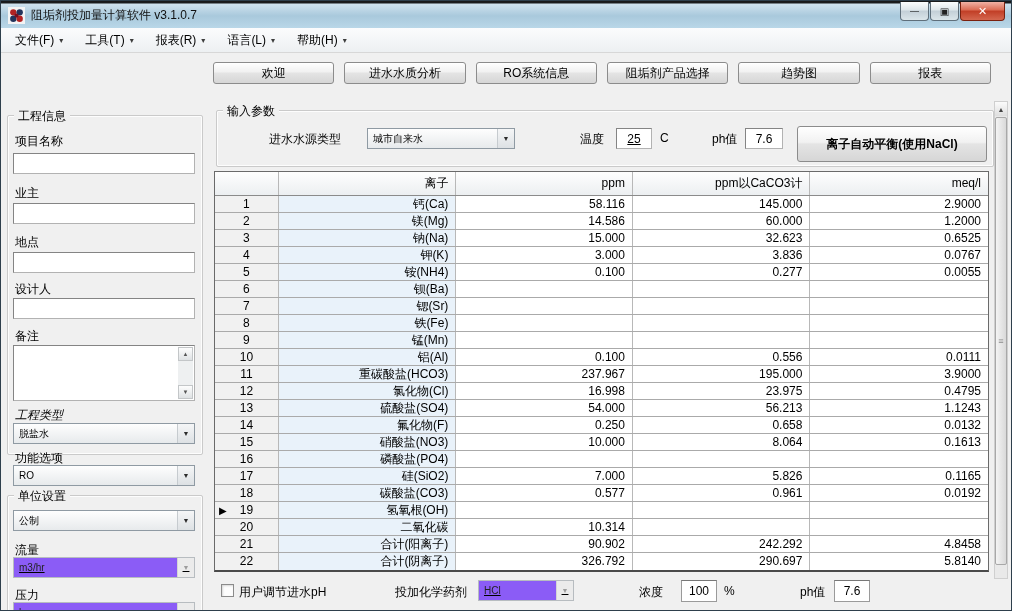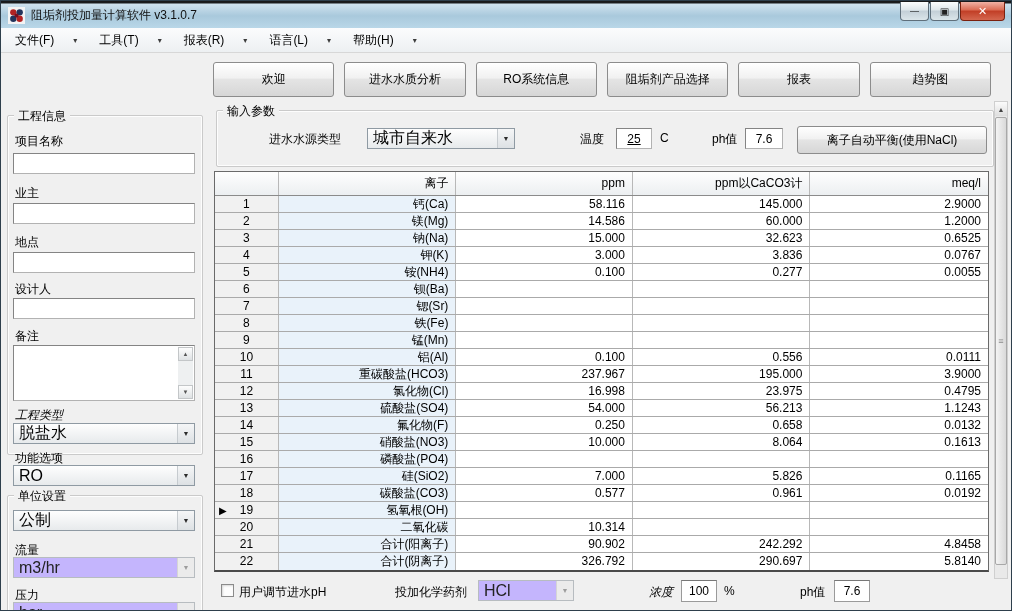--- a/index.html
+++ b/index.html
@@ -20,21 +20,21 @@
     display:flex; align-items:center; justify-content:center; font-size:9px; color:#222; cursor:default; }
   .win-btn.max-btn { font-size:10px; }
   .win-btn.close-btn { width:45px; border-color:#7a210f;
     background:linear-gradient(#f0b2a5,#da6a52 45%,#c13e26 50%,#d4674f);
     color:#fff; font-weight:bold; font-size:11px; }
 
   
   .menubar { position:absolute; top:27px; left:0; right:0; height:25px;
     background:linear-gradient(#fbfcfd,#edf0f2); border-bottom:1px solid #d7d7d7;
     display:flex; align-items:center; padding-left:8px; }
-  .menu-item { display:flex; align-items:center; gap:19px; padding:3px 6px; margin-right:10px; }
+  .menu-item { display:flex; align-items:center; gap:5px; padding:3px 6px; margin-right:10px; }
   .menu-arrow { font-size:8px; color:#3c3c3c; }
 
   
   .content { position:absolute; top:52px; left:0; right:0; bottom:0; background:#f0f0f0; }
 
   
   .gbox { position:absolute; border:1px solid #cacaca; border-radius:2px; box-shadow:inset 0 0 0 1px #fdfdfd; }
   .gbox-legend { position:absolute; top:-8px; left:6px; background:#f0f0f0; padding:0 4px; font-size:12px; }
 
   .fld-label { position:absolute; font-size:12px; white-space:nowrap; }
@@ -44,40 +44,40 @@
   .txtarea { position:absolute; background:#fff; border:1px solid #b2b2b2;
     border-top-color:#848484; border-left-color:#848484; }
   .mini-scroll { position:absolute; top:1px; right:1px; bottom:1px; width:15px; background:#eef0f1; }
   .mini-btn { position:absolute; left:0; width:15px; height:14px; display:flex; align-items:center;
     justify-content:center; font-size:6px; color:#555; background:linear-gradient(#fdfdfd,#dfe2e4);
     border:1px solid #c3c6c8; }
   .mini-btn.up { top:0; } .mini-btn.down { bottom:0; }
 
   .combo { position:absolute; height:21px; border:1px solid #8f9aa3; background:linear-gradient(#fefefe,#e7eaec);
     display:flex; align-items:center; }
-  .combo .val { flex:1; padding:0 5px; font-size:16px; white-space:nowrap; overflow:hidden; }
+  .combo .val { flex:1; padding:0 5px; font-size:10px; white-space:nowrap; overflow:hidden; }
   .combo .arrow-btn { width:17px; align-self:stretch; display:flex; align-items:center; justify-content:center;
     font-size:7px; color:#2c2c2c; border-left:1px solid #c6cbcf; background:linear-gradient(#f5f6f7,#dde1e4); }
-  .combo.disabled { background:#c4b5fd; border-color:#b7bcc0; }
+  .combo.disabled { background:#8b5cf6; border-color:#b7bcc0;text-decoration:underline; }
   .combo.disabled .val { color:#222; }
   .combo.disabled .arrow-btn { color:#9d9d9d; background:#ebebeb; border-left-color:#d5d5d5; }
 
   .btn { border:1px solid #8c8c8c; border-radius:3px;
     background:linear-gradient(#ffffff,#f1f1f1 45%,#e4e4e4 50%,#d6d6d6);
     box-shadow:inset 0 1px 0 #fff; display:flex; align-items:center; justify-content:center;
     font-size:12px; color:#000; cursor:default; }
 
   
   .sidebar { position:absolute; left:4px; top:0; width:202px; bottom:0; }
   .sidebar .txt, .sidebar .combo { left:8px; width:182px; }
 
   
   .main { position:absolute; left:210px; top:0; width:788px; bottom:0; }
   .tabs-row { position:absolute; top:9px; left:2px; right:8px; height:35px; display:flex; gap:10px; }
-  .tab-btn { flex:1; height:35px; }
+  .tab-btn { flex:1; height:22px; }
 
   .params-box { position:absolute; left:5px; top:57px; width:778px; height:57px; }
   .params-box .inner { position:absolute; left:0; top:0; right:0; bottom:0; }
 
   
   .grid { position:absolute; left:3px; top:118px; width:775px; background:#0f766e;
     border:1px solid #6a6a6a; border-bottom:2px solid #4a4a4a; }
   .thead { display:flex; height:24px; border-bottom:1px solid #8b8b8b; }
   .thead .tcell { background:linear-gradient(#fefefe,#ecefF1); font-size:12px; }
   .trow { display:flex; height:17px; border-bottom:1px solid #aaaaaa; background:#fff; }
@@ -215,38 +215,38 @@
       </div>
     </div>
 
     <div class="main">
 
       <div class="tabs-row">
         <div class="btn tab-btn">欢迎</div>
         <div class="btn tab-btn">进水水质分析</div>
         <div class="btn tab-btn">RO系统信息</div>
         <div class="btn tab-btn">阻垢剂产品选择</div>
+        <div class="btn tab-btn">趋势图</div>
         <div class="btn tab-btn">报表</div>
-        <div class="btn tab-btn">趋势图</div>
       </div>
 
       <div class="gbox params-box">
         <span class="gbox-legend">输入参数</span>
         <div class="inner">
           <span class="fld-label" style="left:52px; top:20px;">进水水源类型</span>
           <div class="combo" style="left:150px; top:17px; width:148px;">
             <span class="val">城市自来水</span>
             <span class="arrow-btn">▼</span>
           </div>
           <span class="fld-label" style="left:363px; top:20px;">温度</span>
           <input class="txt" style="left: 399px; top: 17px; width: 36px; text-align: center; text-decoration: underline;" value="25">
           <span class="fld-label" style="left:443px; top:20px;">C</span>
           <span class="fld-label" style="left:495px; top:20px;">ph值</span>
           <input class="txt" style="left: 528px; top: 17px; width: 38px; text-align: center;" value="7.6">
-          <div class="btn" style="position:absolute; left:580px; top:15px; width:190px; height:28px;">离子自动平衡(使用NaCl)</div>
+          <div class="btn" style="position:absolute; left:580px; top:15px; width:190px; height:36px;font-weight:bold;">离子自动平衡(使用NaCl)</div>
         </div>
       </div>
 
       <div class="grid">
         <div class="thead">
           <div class="tcell c0"></div>
           <div class="tcell c1">离子</div>
           <div class="tcell c2">ppm</div>
           <div class="tcell c3">ppm以CaCO3计</div>
           <div class="tcell c4">meq/l</div>
@@ -631,21 +631,21 @@
       </div>
 
       <div class="footer">
         <div class="checkbox" style="left:10px; top:8px;"></div>
         <span class="fld-label" style="left:28px; top:8px;">用户调节进水pH</span>
         <span class="fld-label" style="left:184px; top:8px;">投加化学药剂</span>
         <div class="combo disabled" style="left:267px; top:4px; width:96px;">
           <span class="val">HCl</span>
           <span class="arrow-btn">▼</span>
         </div>
-        <span class="fld-label" style="left:438px; top:8px;font-style:italic;">浓度</span>
+        <span class="fld-label" style="left:428px; top:8px;">浓度</span>
         <div class="inset-box" style="left:470px; top:4px; width:36px;">100</div>
         <span class="fld-label" style="left:513px; top:8px;">%</span>
         <span class="fld-label" style="left:589px; top:8px;">ph值</span>
         <div class="inset-box" style="left:623px; top:4px; width:36px;">7.6</div>
       </div>
     </div>
 
     <div class="vscroll" style="left:993px; top:48px; height:478px;">
       <div class="vs-up">▲</div>
       <div class="vs-thumb">≡</div>

